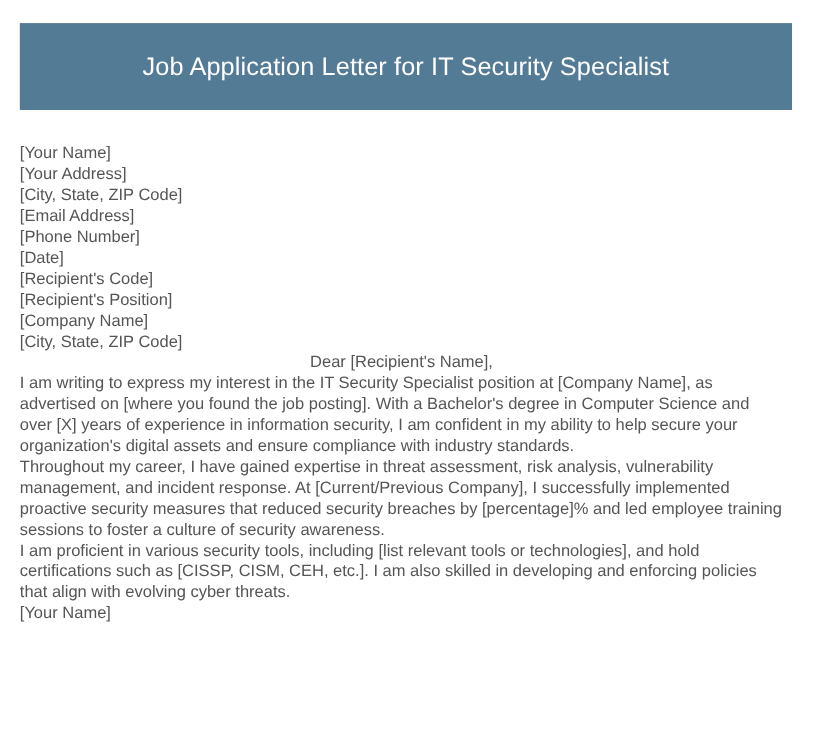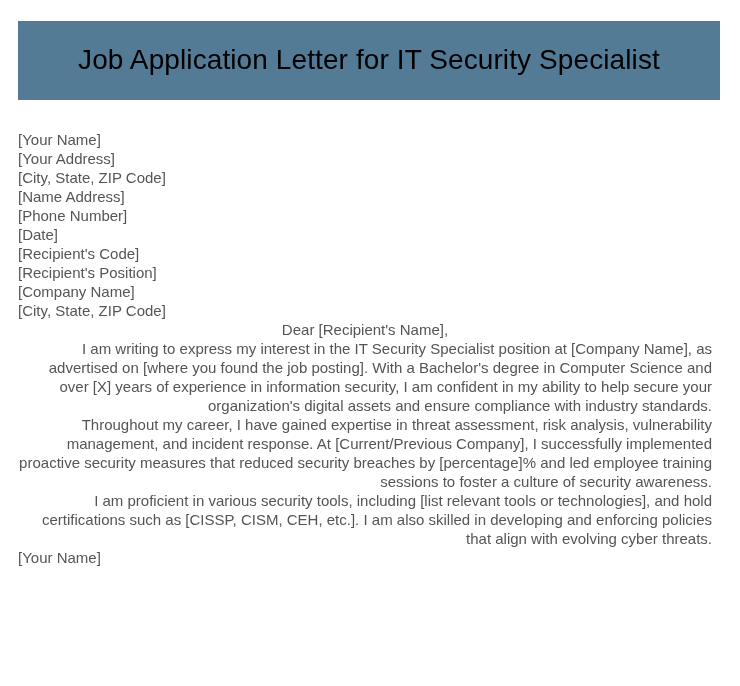--- a/index.html
+++ b/index.html
@@ -31,23 +31,23 @@
     top: 21px;
     width: 702px;
     height: 79px;
     background: #547b95;
     display: flex;
     align-items: center;
     justify-content: center;
     box-sizing: border-box;
   }
   .header-title {
-    color: #000000;
+    color: #ffffff;
     font-family: "Liberation Sans", sans-serif;
-    font-size: 28px;
+    font-size: 23px;
     font-weight: 400;
     line-height: 1.1;
     letter-spacing: 0.1px;
     text-align: center;
     white-space: nowrap;
   }
 
   
   .letter-body {
     position: absolute;
@@ -71,21 +71,21 @@
 
   .salutation {
     display: block;
     white-space: nowrap;
     text-align: center;
   }
 
   .para {
     margin: 0;
     padding: 0;
-    text-align: right;
+    text-align: left;
   }
 
   .closing-line {
     display: block;
     white-space: nowrap;
   }
 </style>
 </head>
 <body>
 
@@ -94,21 +94,21 @@
   <div class="header-banner">
     <div class="header-title">Job Application Letter for IT Security Specialist</div>
   </div>
 
   <div class="letter-body">
 
     <div class="addr-block">
       <span class="addr-line">[Your Name]</span>
       <span class="addr-line">[Your Address]</span>
       <span class="addr-line">[City, State, ZIP Code]</span>
-      <span class="addr-line">[Name Address]</span>
+      <span class="addr-line">[Email Address]</span>
       <span class="addr-line">[Phone Number]</span>
       <span class="addr-line">[Date]</span>
     </div>
 
     <div class="addr-block">
       <span class="addr-line">[Recipient's Code]</span>
       <span class="addr-line">[Recipient's Position]</span>
       <span class="addr-line">[Company Name]</span>
       <span class="addr-line">[City, State, ZIP Code]</span>
     </div>

